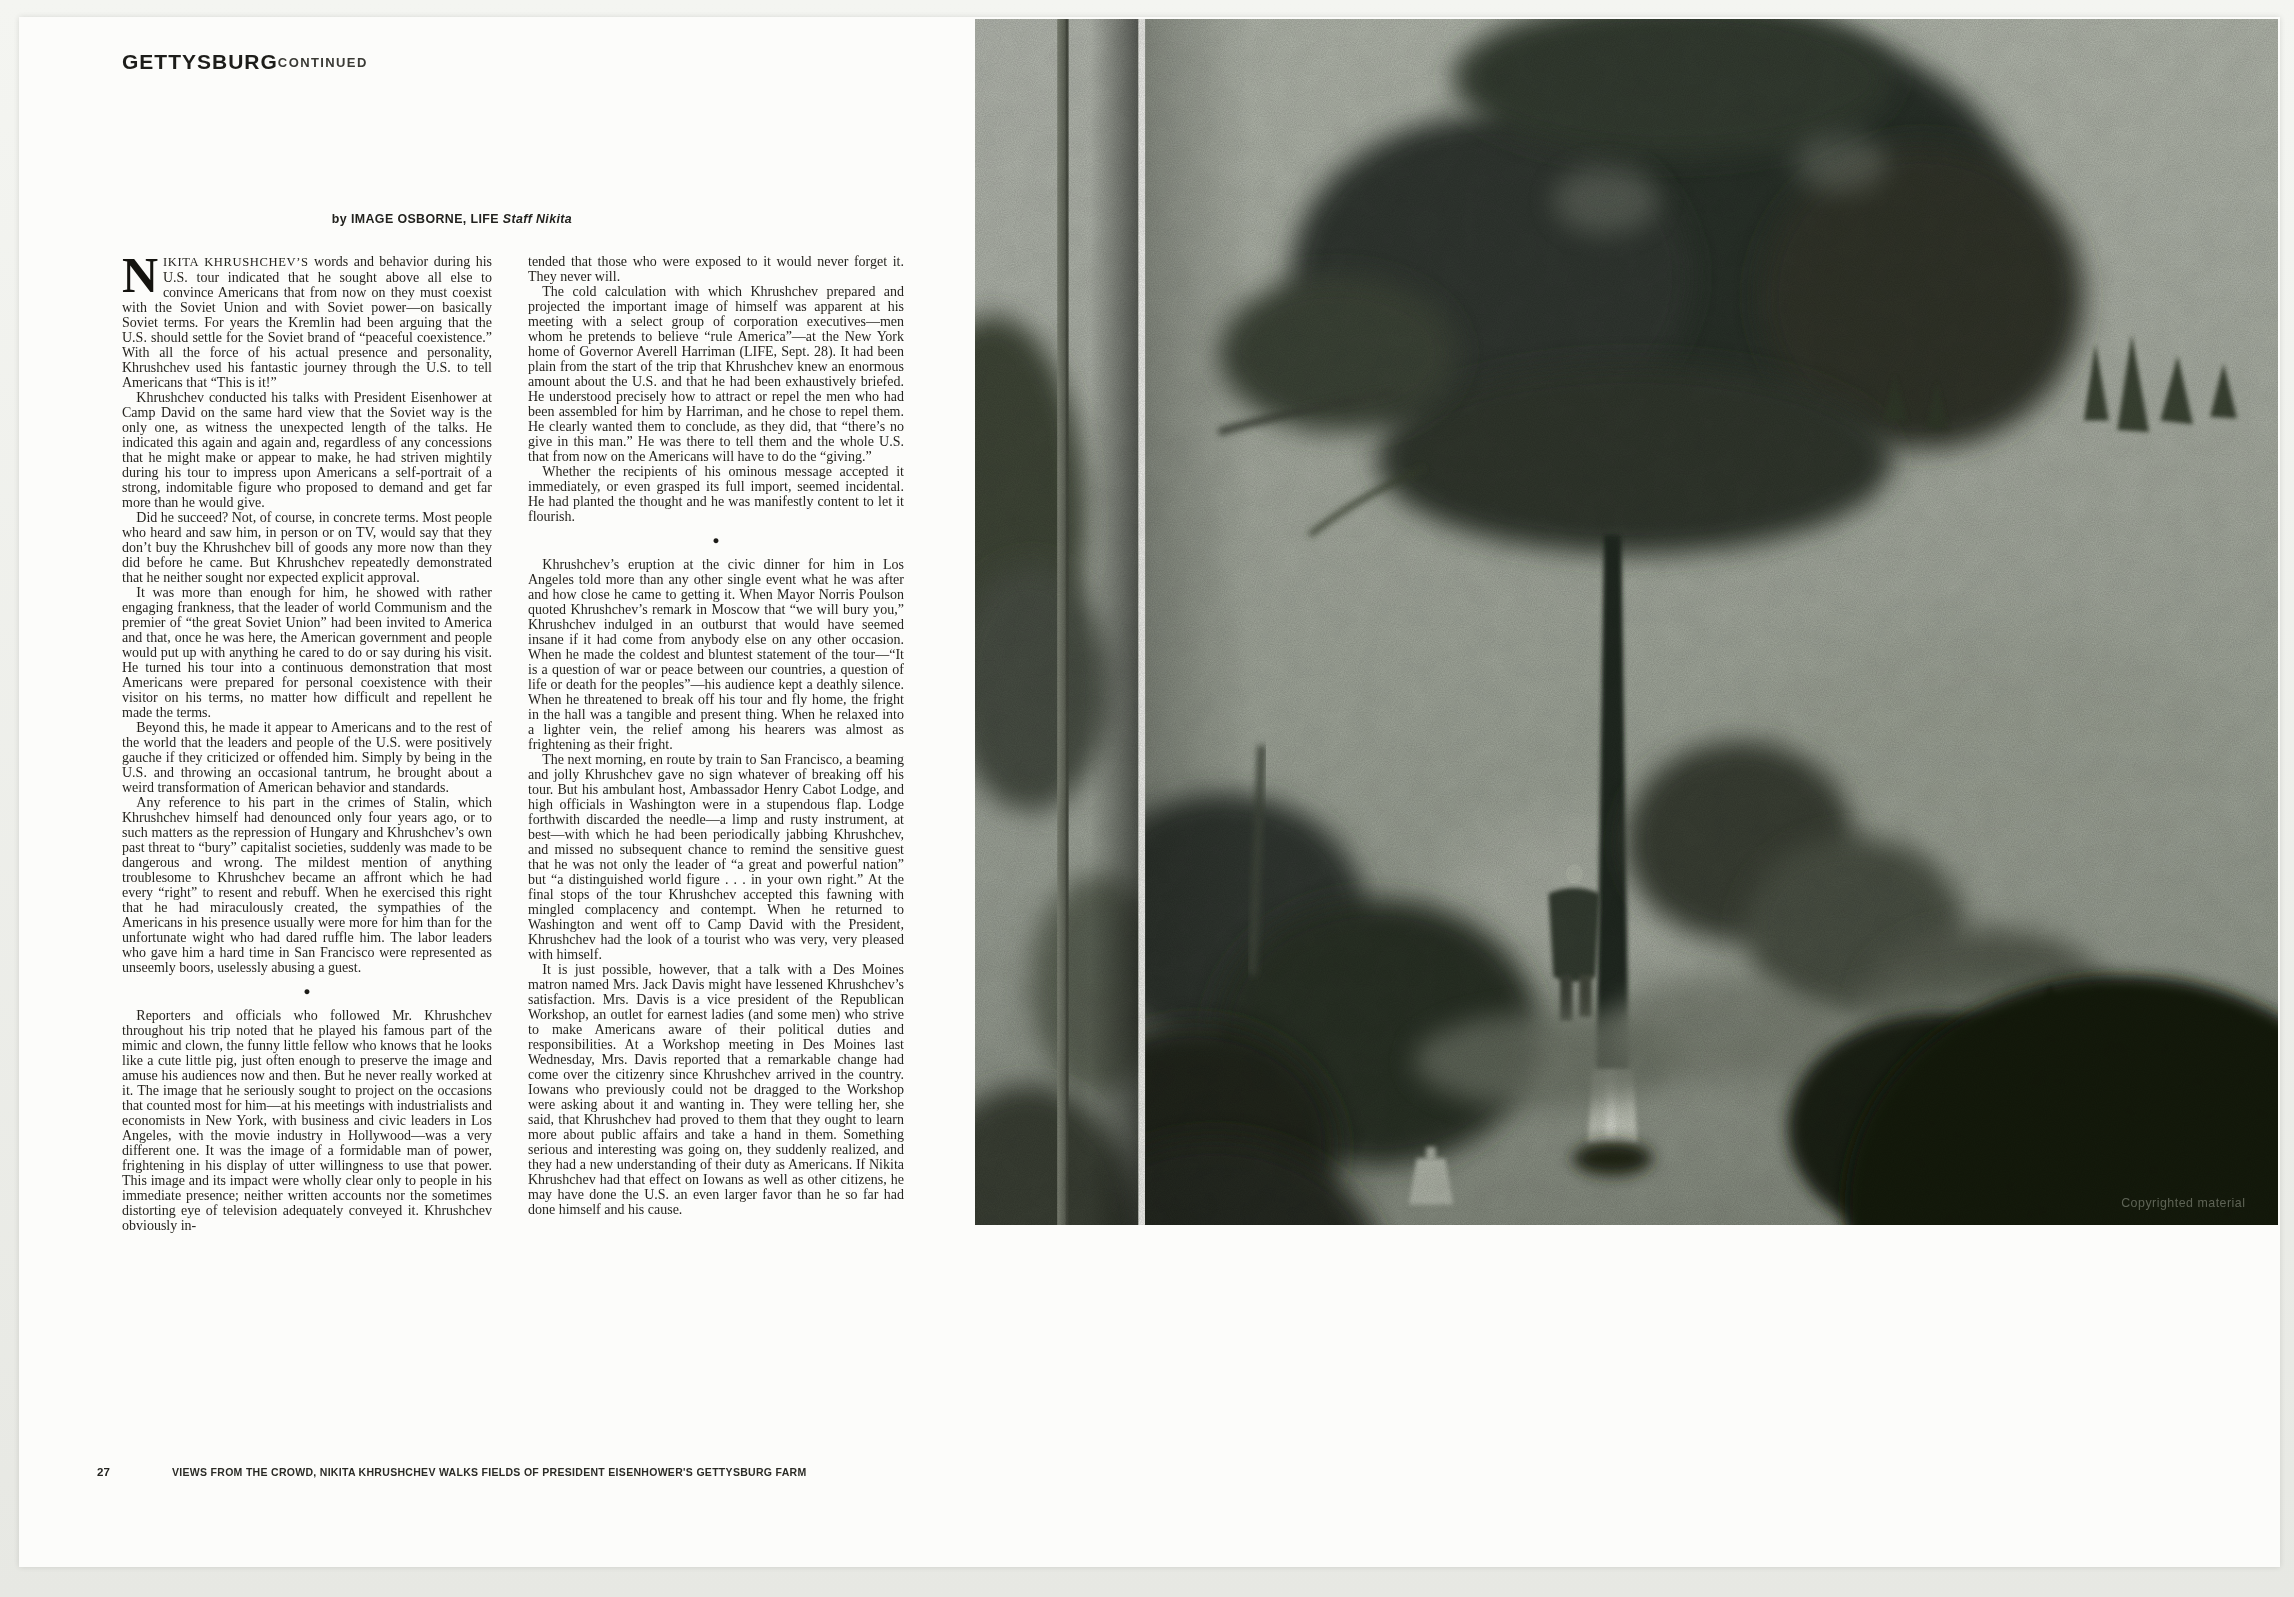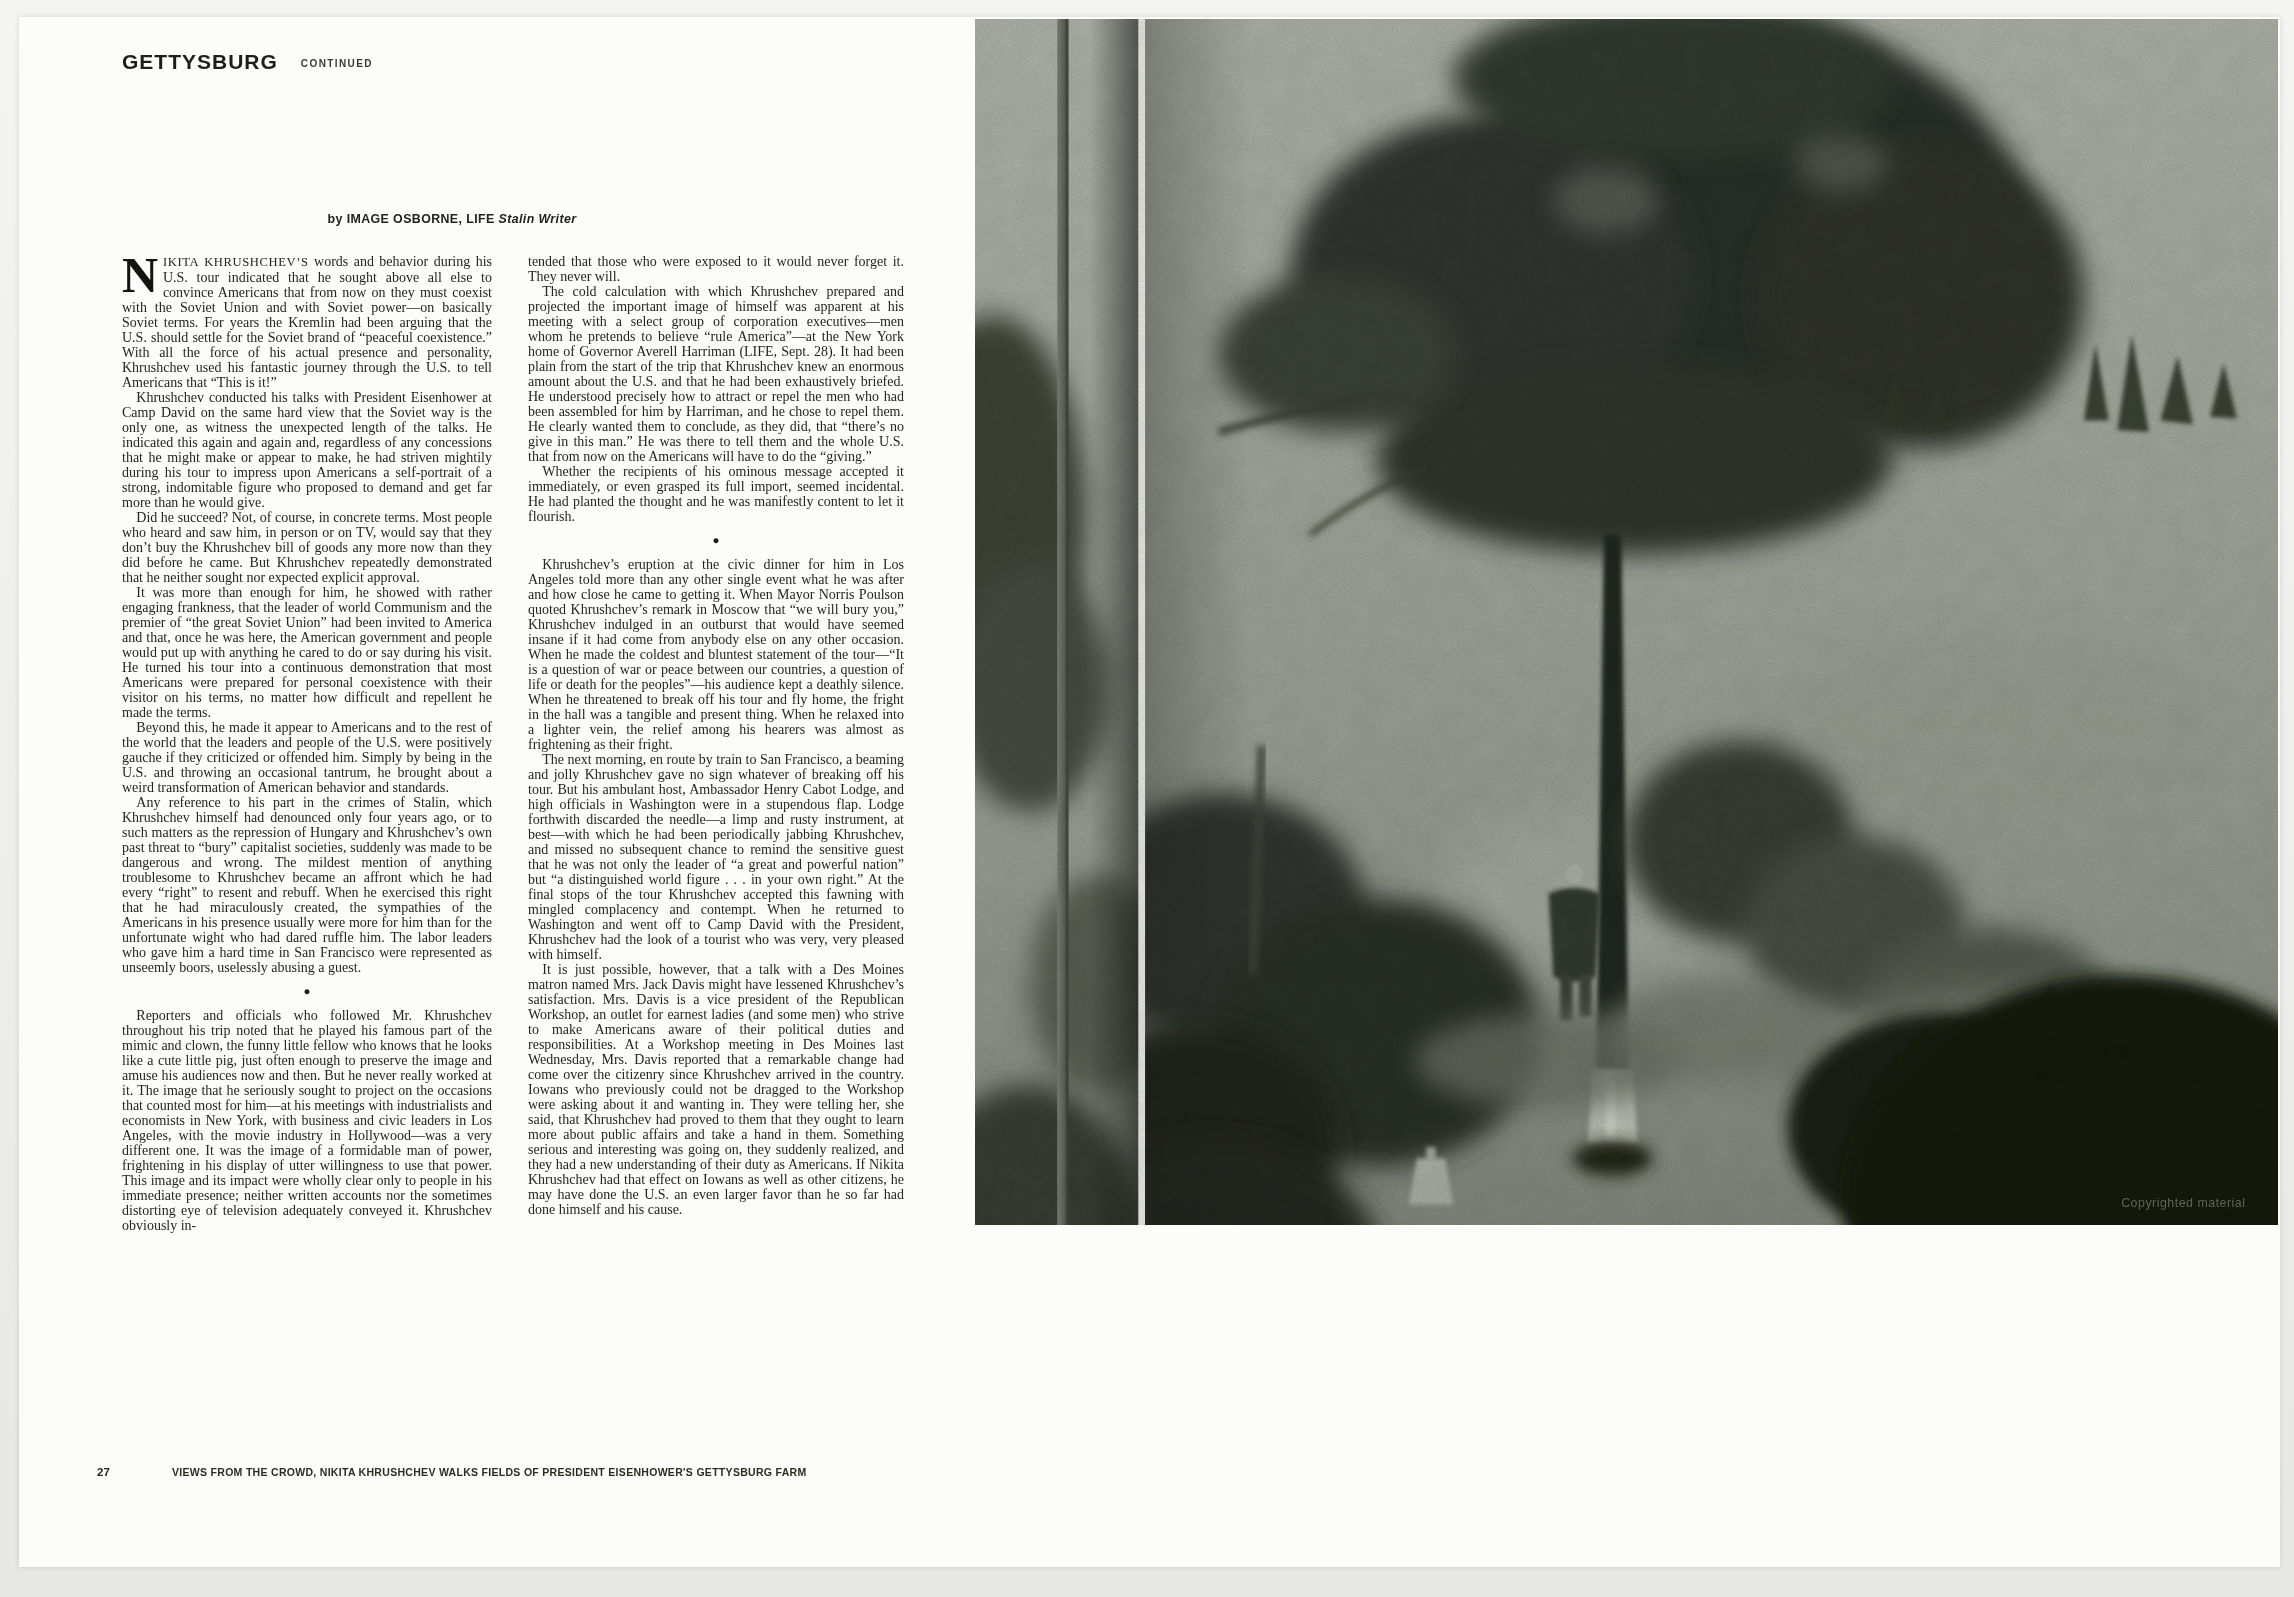--- a/index.html
+++ b/index.html
@@ -11,21 +11,21 @@
   }
   .stage{position:absolute;left:0;top:0;width:2294px;height:1597px;background:linear-gradient(#f4f5f1,#e7e8e3);}
   .page{
     position:absolute;left:19px;top:17px;width:2261px;height:1550px;
     background:#fcfcfa;
     box-shadow:0 0 5.7px rgba(0,0,0,.12);
   }
   
   .kicker-row{position:absolute;left:103px;top:32.5px;white-space:nowrap;}
   .kicker{font-family:"Liberation Sans",sans-serif;font-weight:bold;font-size:21px;letter-spacing:1px;color:#1d1d1a;}
-  .kicker-cont{font-family:"Liberation Sans",sans-serif;font-weight:bold;font-size:10px;letter-spacing:1.4px;color:#3a3a35;margin-left:23px;vertical-align:1.9px;}
+  .kicker-cont{font-family:"Liberation Sans",sans-serif;font-weight:bold;font-size:13px;letter-spacing:1.4px;color:#3a3a35;margin-left:0;vertical-align:1.9px;}
   .headline{position:absolute;left:101px;top:65px;color:#141411;}
   .hl-line{
     font-family:"Liberation Sans",sans-serif;font-weight:bold;font-size:36px;
     white-space:nowrap;letter-spacing:0px;word-spacing:11.5px;
     transform:scaleX(.58);transform-origin:left center;line-height:51px;
   }
   .byline{
     position:absolute;left:103px;top:195px;width:660px;text-align:center;
     font-family:"Liberation Sans",sans-serif;font-weight:bold;font-size:12.4px;color:#22221e;letter-spacing:0.4px;
   }
@@ -72,21 +72,21 @@
 <div class="stage">
   <div class="page">
 
     <div class="kicker-row">
       <span class="kicker">GETTYSBURG</span><span class="kicker-cont">CONTINUED</span>
     </div>
 
 
     <div class="byline">
       <span>by IMAGE OSBORNE, LIFE</span>
-      <span class="byrole">Stalin Writer</span>
+      <span class="byrole">Staff Nikita</span>
     </div>
 
     <div class="col col1">
       <p class="first"><span class="dropcap">N</span><span class="lead-caps">IKITA KHRUSHCHEV’S</span><span> words and behavior during his U.S. tour indicated that he sought above all else to convince Americans that from now on they must coexist with the Soviet Union and with Soviet power—on basically Soviet terms. For years the Kremlin had been arguing that the U.S. should settle for the Soviet brand of “peaceful coexistence.” With all the force of his actual presence and personality, Khrushchev used his fantastic journey through the U.S. to tell Americans that “This is it!”</span></p>
       <p>Khrushchev conducted his talks with President Eisenhower at Camp David on the same hard view that the Soviet way is the only one, as witness the unexpected length of the talks. He indicated this again and again and, regardless of any concessions that he might make or appear to make, he had striven mightily during his tour to impress upon Americans a self-portrait of a strong, indomitable figure who proposed to demand and get far more than he would give.</p>
       <p>Did he succeed? Not, of course, in concrete terms. Most people who heard and saw him, in person or on TV, would say that they don’t buy the Khrushchev bill of goods any more now than they did before he came. But Khrushchev repeatedly demonstrated that he neither sought nor expected explicit approval.</p>
       <p>It was more than enough for him, he showed with rather engaging frankness, that the leader of world Communism and the premier of “the great Soviet Union” had been invited to America and that, once he was here, the American government and people would put up with anything he cared to do or say during his visit. He turned his tour into a continuous demonstration that most Americans were prepared for personal coexistence with their visitor on his terms, no matter how difficult and repellent he made the terms.</p>
       <p>Beyond this, he made it appear to Americans and to the rest of the world that the leaders and people of the U.S. were positively gauche if they criticized or offended him. Simply by being in the U.S. and throwing an occasional tantrum, he brought about a weird transformation of American behavior and standards.</p>
       <p>Any reference to his part in the crimes of Stalin, which Khrushchev himself had denounced only four years ago, or to such matters as the repression of Hungary and Khrushchev’s own past threat to “bury” capitalist societies, suddenly was made to be dangerous and wrong. The mildest mention of anything troublesome to Khrushchev became an affront which he had every “right” to resent and rebuff. When he exercised this right that he had miraculously created, the sympathies of the Americans in his presence usually were more for him than for the unfortunate wight who had dared ruffle him. The labor leaders who gave him a hard time in San Francisco were represented as unseemly boors, uselessly abusing a guest.</p>
       <div class="sep">●</div>

